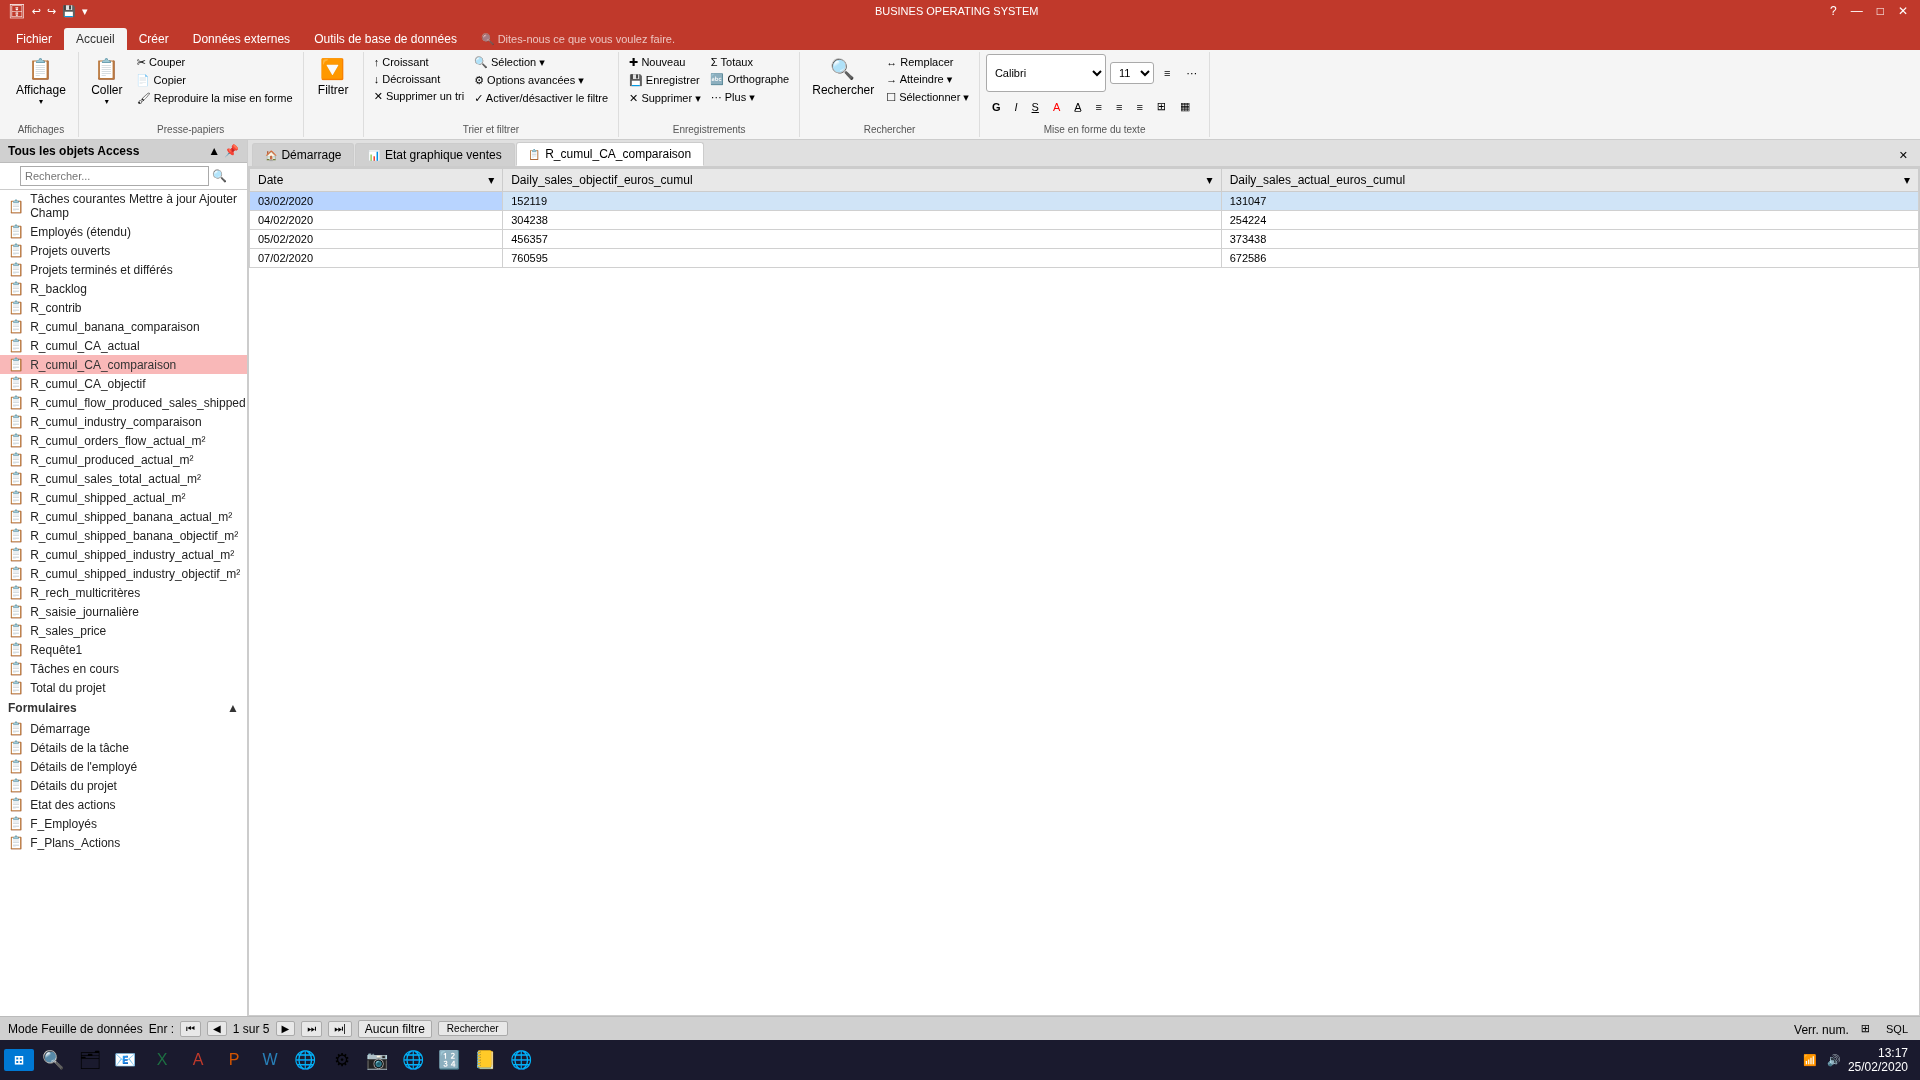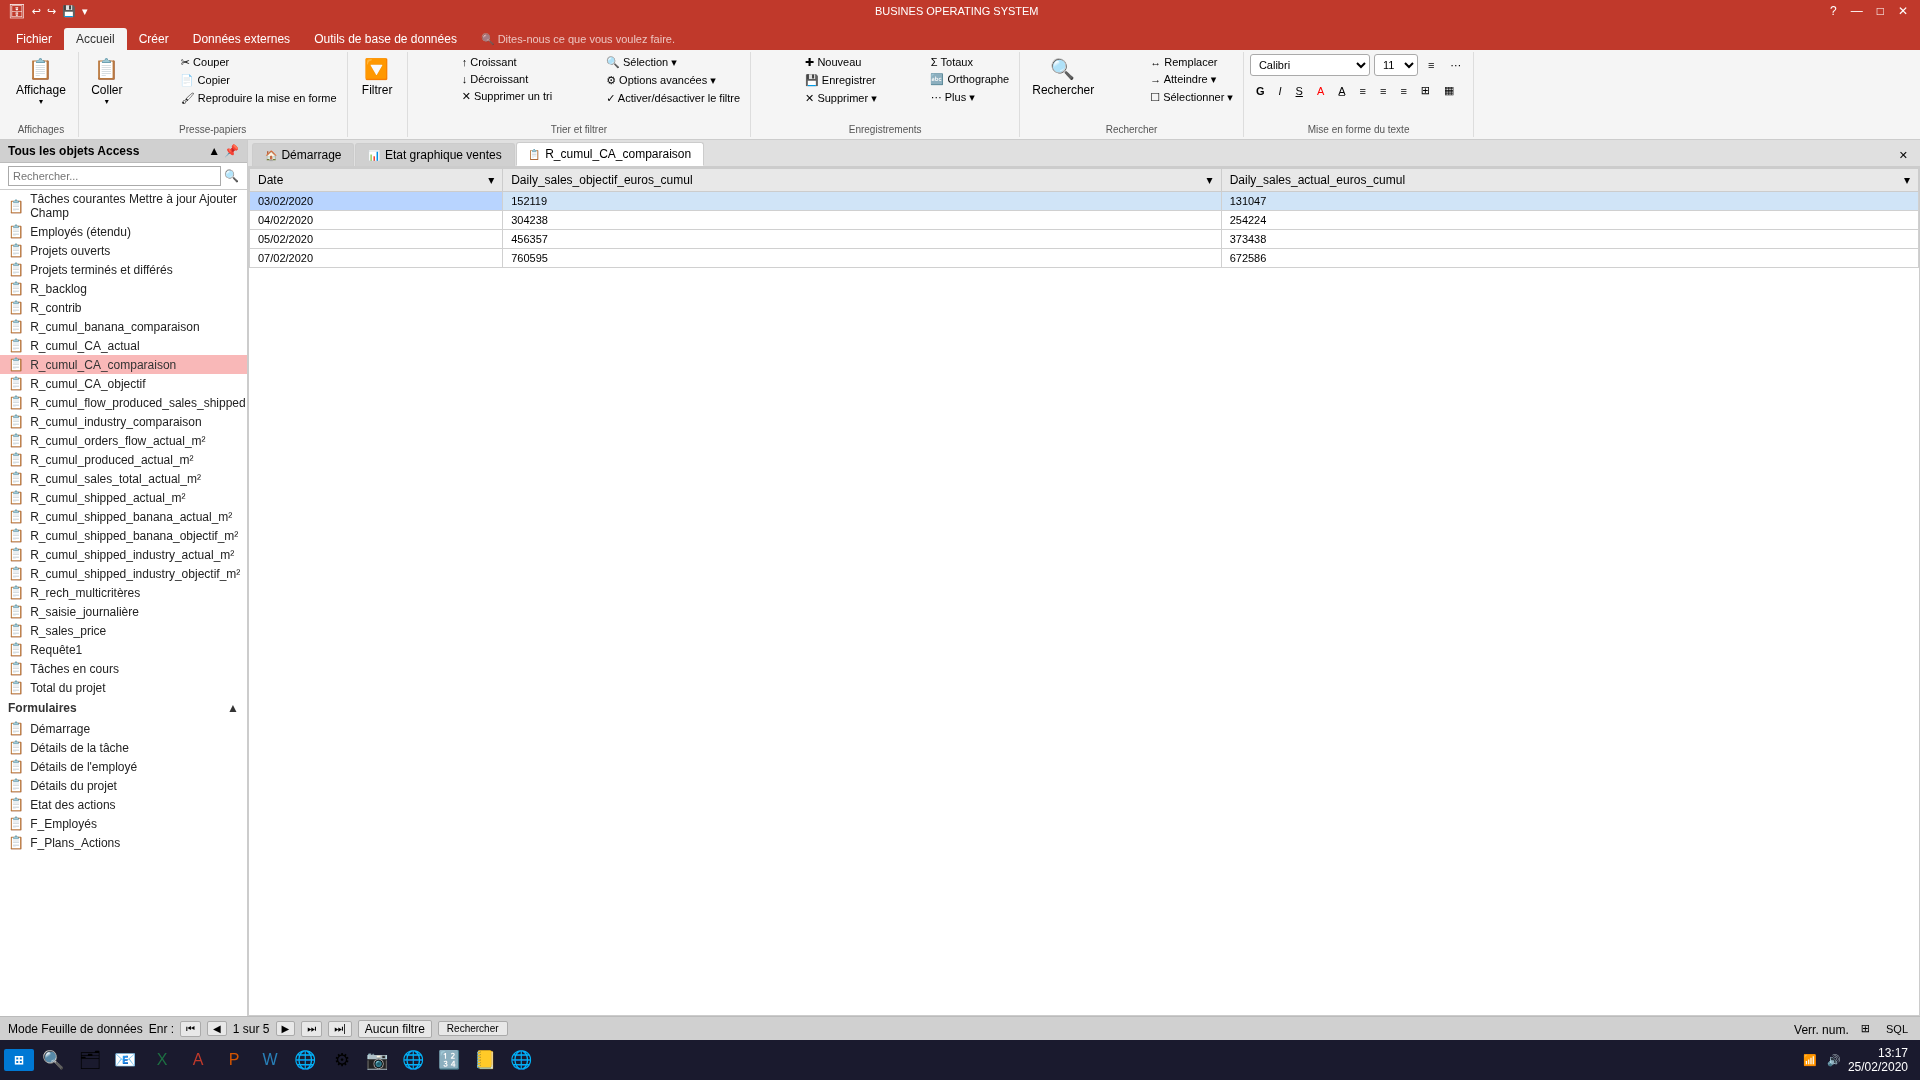--- a/index.html
+++ b/index.html
@@ -17,31 +17,31 @@
     .ribbon-tab.active { background: #f5f5f5; color: #333; }
 
     
     .ribbon { background: #f5f5f5; border-bottom: 1px solid #ccc; display: flex; align-items: stretch; padding: 2px 4px; min-height: 90px; }
     .ribbon-group { display: flex; flex-direction: column; align-items: center; padding: 2px 6px; border-right: 1px solid #ddd; min-width: 60px; }
     .ribbon-group-content { display: flex; align-items: flex-start; flex: 1; gap: 2px; }
     .ribbon-group-label { font-size: 10px; color: #555; margin-top: 2px; text-align: center; }
     .ribbon-btn { display: flex; flex-direction: column; align-items: center; padding: 3px 6px; cursor: pointer; border-radius: 3px; font-size: 10px; min-width: 36px; }
     .ribbon-btn .icon { font-size: 20px; margin-bottom: 2px; }
     .ribbon-btn-small { display: flex; align-items: center; gap: 3px; padding: 2px 4px; cursor: pointer; border-radius: 3px; font-size: 11px; white-space: nowrap; }
-    .ribbon-col { display: flex; flex-direction: column; gap: 1px; justify-content: center; margin-left: 44px; }
-    .font-select { background: #fff; border: 1px solid #aaa; border-radius: 3px; padding: 1px 4px; font-size: 11px; height: 22px; width: 120px; }
+    .ribbon-col { display: flex; flex-direction: column; gap: 1px; justify-content: center; }
+    .font-select { background: #fff; border: 1px solid #aaa; border-radius: 3px; padding: 1px 4px; font-size: 11px; height: 38px; width: 120px; }
     .font-size-select { background: #fff; border: 1px solid #aaa; border-radius: 3px; padding: 1px 4px; font-size: 11px; height: 22px; width: 44px; }
 
     
     .main-area { display: flex; flex: 1; overflow: hidden; }
 
     
     .sidebar { width: 248px; background: #fff; border-right: 1px solid #ccc; display: flex; flex-direction: column; overflow: hidden; }
     .sidebar-header { background: #d0d0d0; padding: 4px 8px; font-weight: bold; font-size: 12px; display: flex; align-items: center; justify-content: space-between; border-bottom: 1px solid #bbb; }
-    .sidebar-search { display: flex; align-items: center; padding: 3px 8px; border-bottom: 1px solid #ccc; gap: 3px; }
+    .sidebar-search { display: flex; align-items: center; padding: 3px 20px; border-bottom: 1px solid #ccc; gap: 3px; }
     .sidebar-search input { flex: 1; border: 1px solid #aaa; padding: 2px 4px; font-size: 11px; height: 20px; }
     .sidebar-items { flex: 1; overflow-y: auto; }
     .sidebar-section { font-size: 11px; font-weight: bold; padding: 4px 8px; color: #333; display: flex; align-items: center; justify-content: space-between; cursor: pointer; }
     .sidebar-item { display: flex; align-items: center; gap: 6px; padding: 2px 8px; cursor: pointer; font-size: 11px; color: #222; }
     .sidebar-item.active { background: #f9b8b8; color: #333; }
     .sidebar-item .item-icon { font-size: 13px; }
 
     
     .content-area { flex: 1; display: flex; flex-direction: column; overflow: hidden; background: #f0f0f0; }
 

